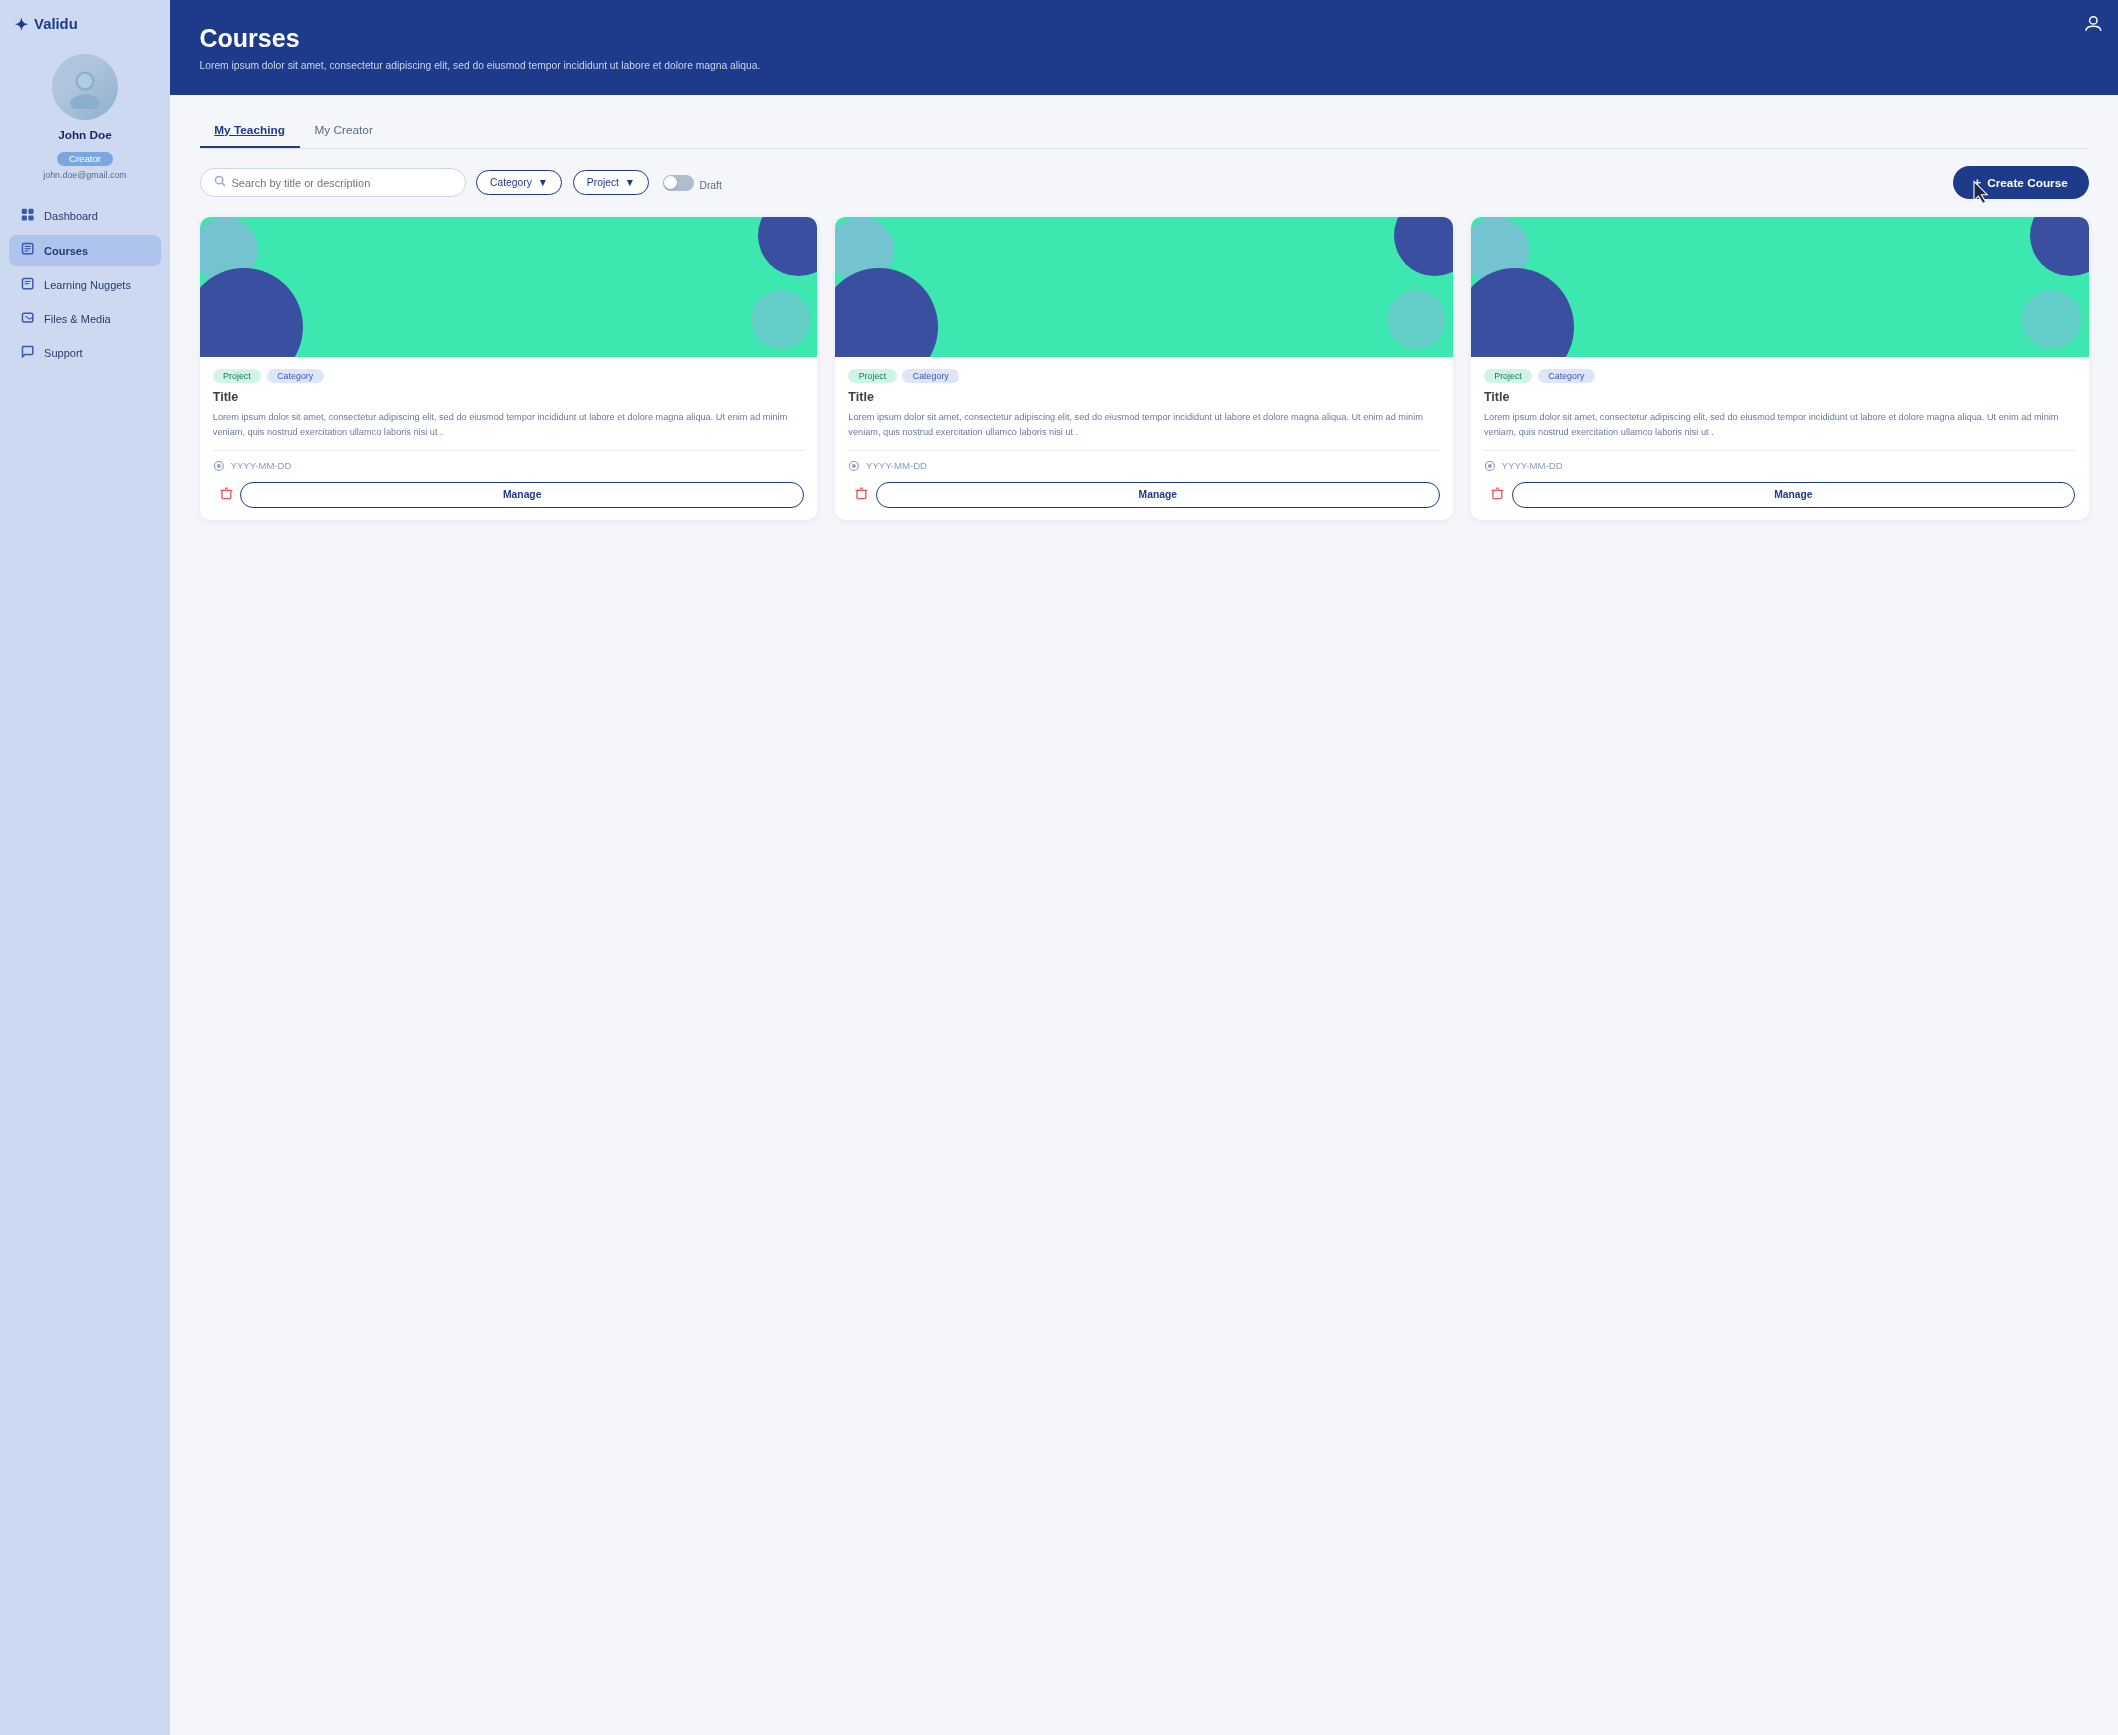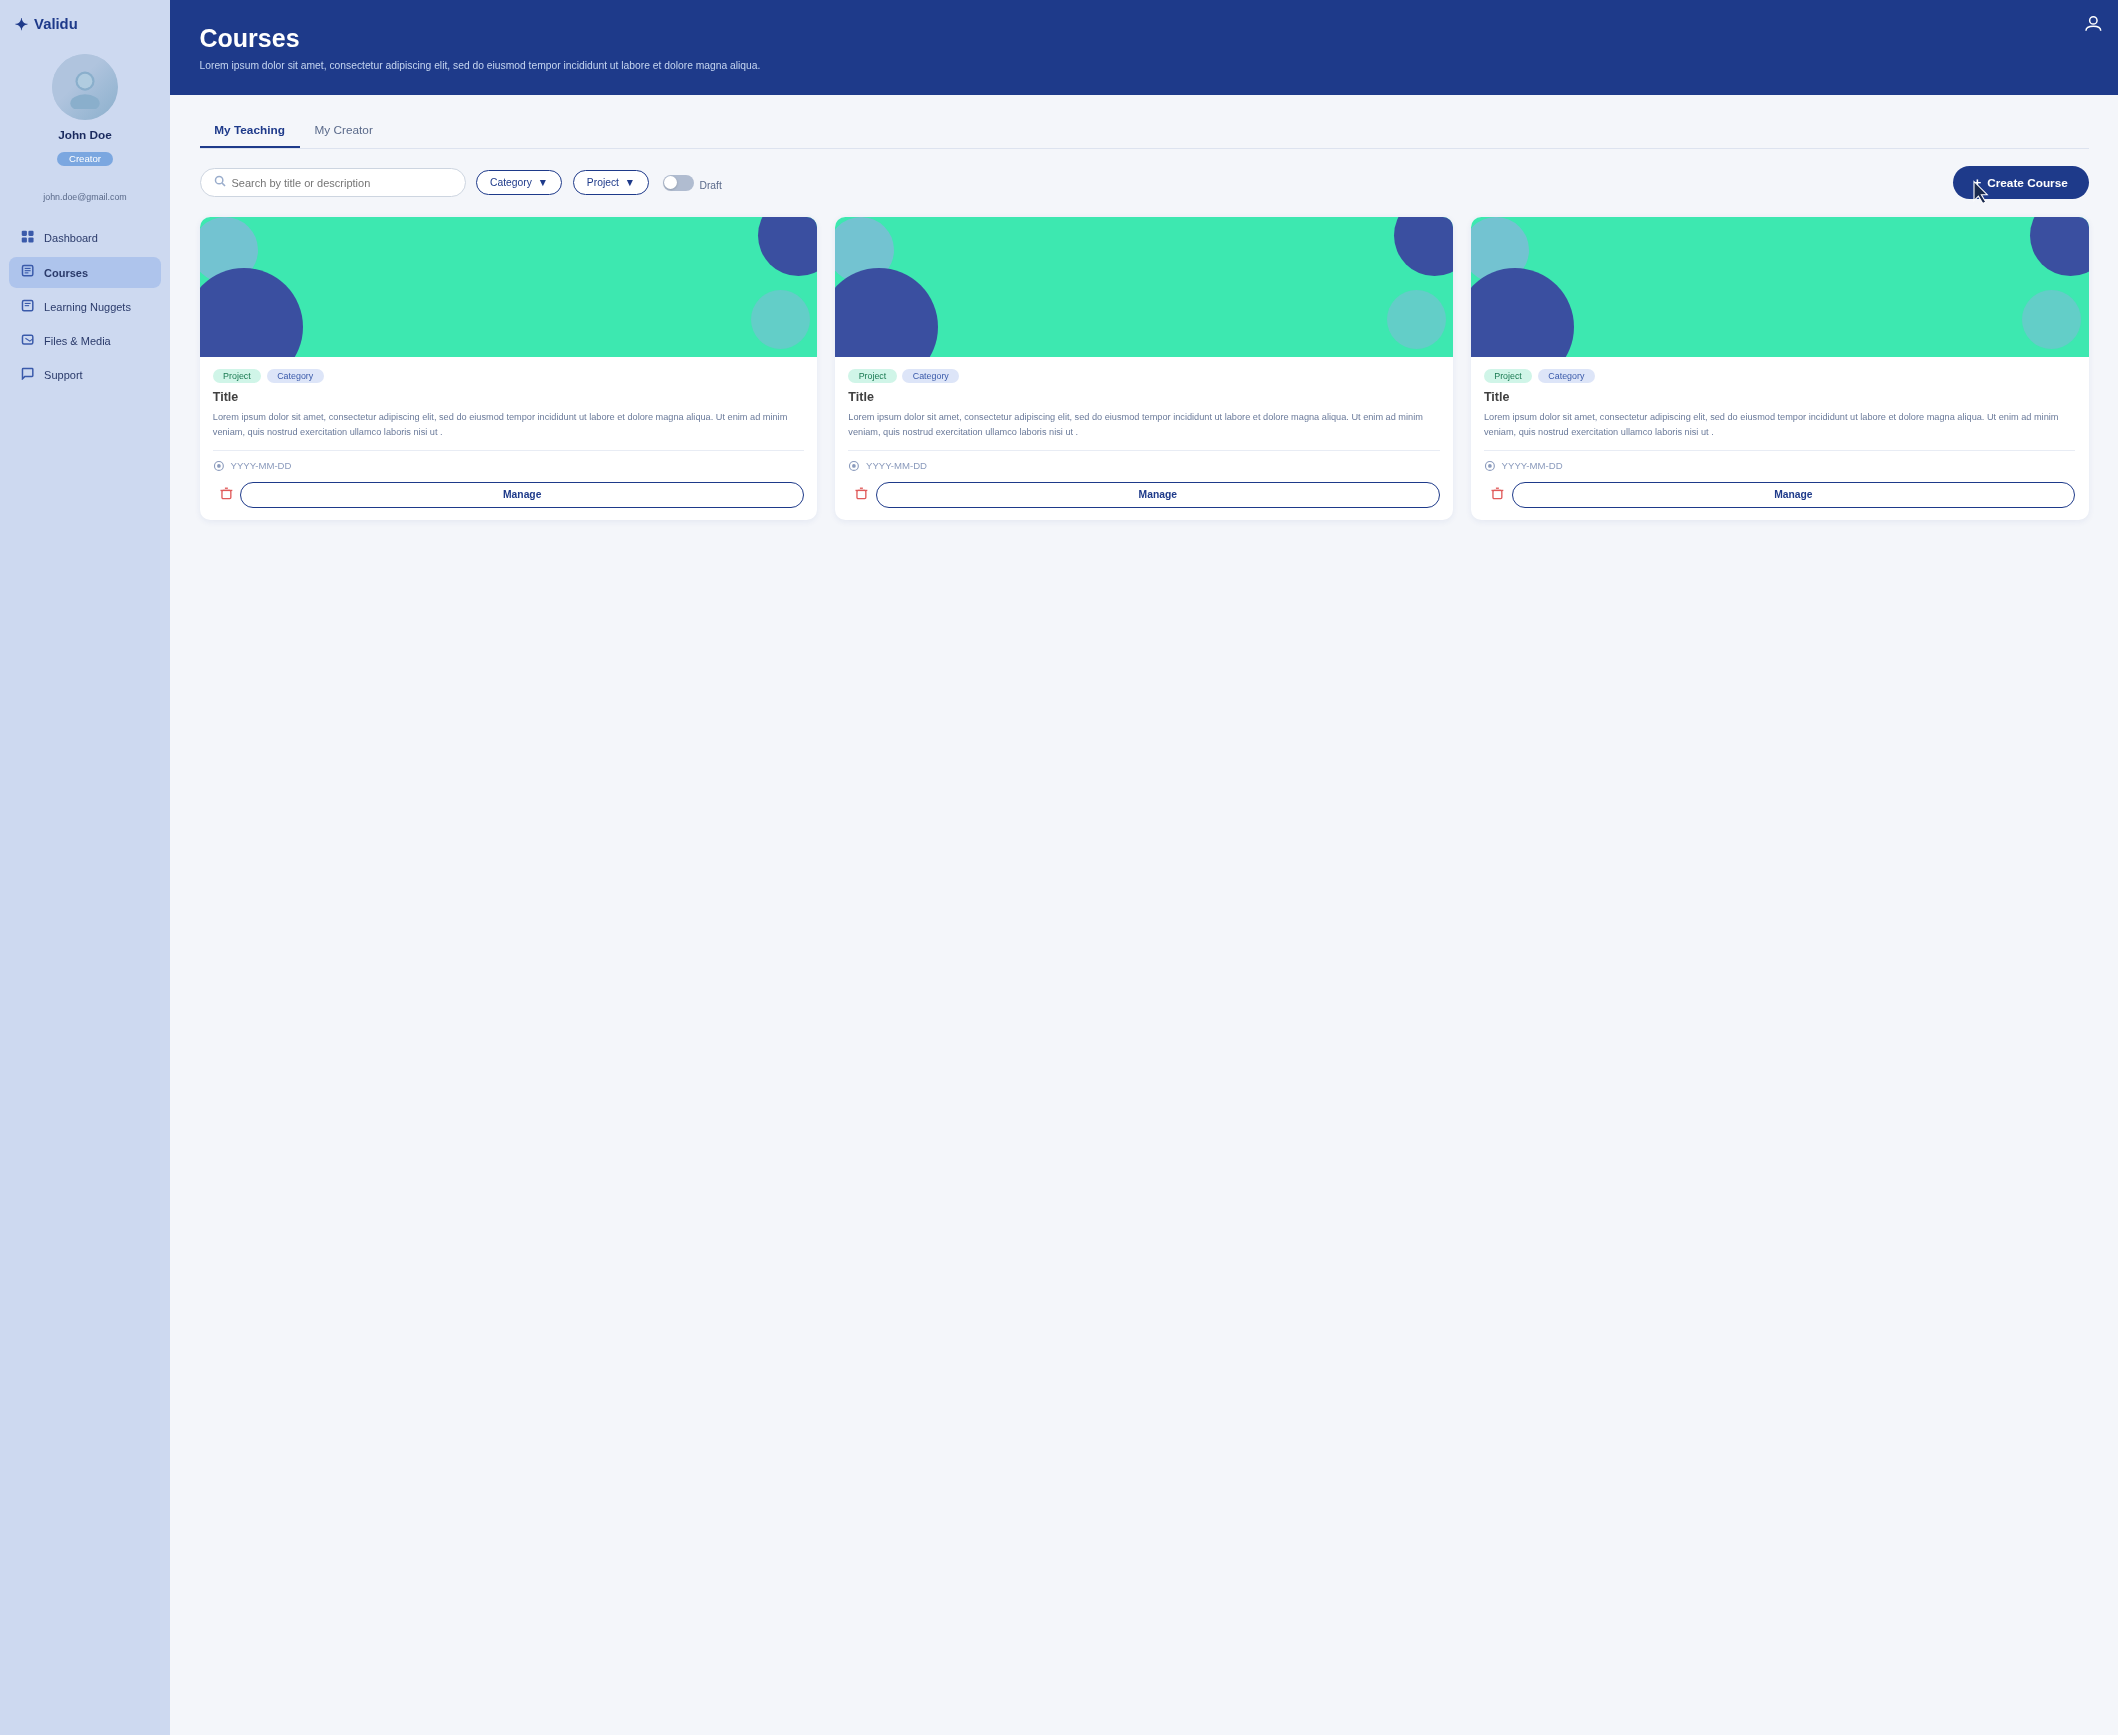--- a/index.html
+++ b/index.html
@@ -59,21 +59,20 @@
       color: #fff;
       border-radius: 8.9px;
       padding: 1.5px 11.8px;
       font-size: 9.6px;
       margin-bottom: 4.4px;
     }
     .user-email {
       color: #5a6a8a;
       font-size: 8.9px;
       margin-bottom: 20.7px;
-      margin-top: 22px;
     }
     .nav-list {
       width: 100%;
       list-style: none;
       padding: 0 8.9px;
     }
     .nav-item {
       display: flex;
       align-items: center;
       gap: 8.9px;
@@ -127,20 +126,21 @@
       font-size: 11.8px;
       cursor: pointer;
       color: #5a6a8a;
       border-bottom: 2.2px solid transparent;
       transition: all 0.15s;
     }
     .tab.active {
       color: #1e3a8a;
       font-weight: 600;
       border-bottom: 2.2px solid #1e3a8a;
+      text-decoration: underline;
     }
     .toolbar {
       display: flex;
       align-items: center;
       gap: 10.3px;
       margin-bottom: 17.7px;
     }
     .search-box {
       display: flex;
       align-items: center;

